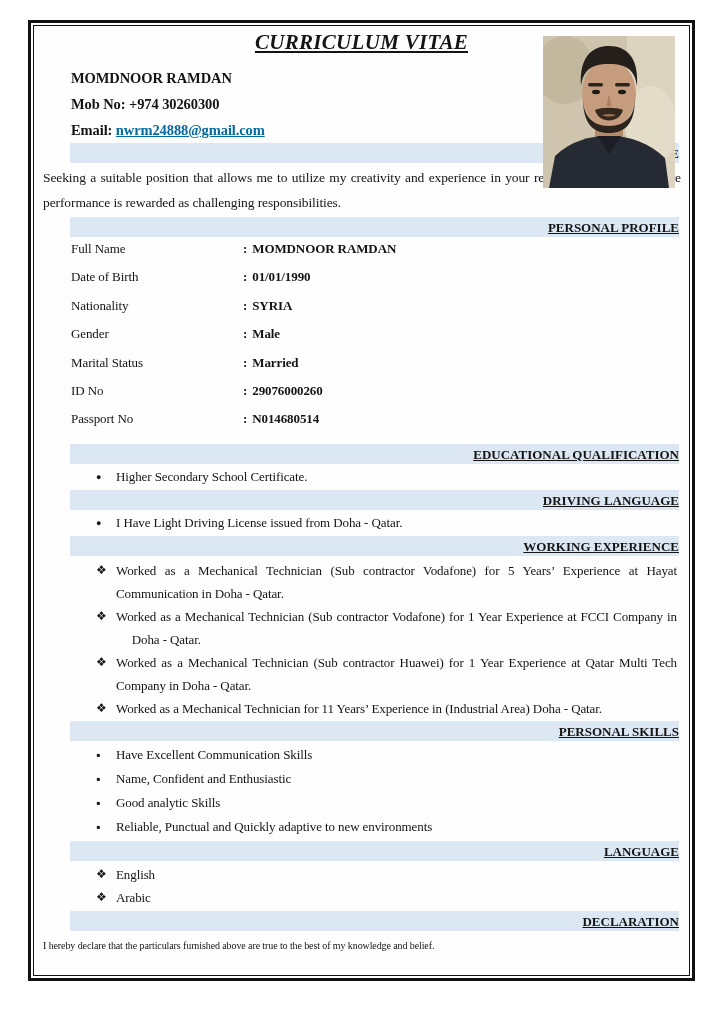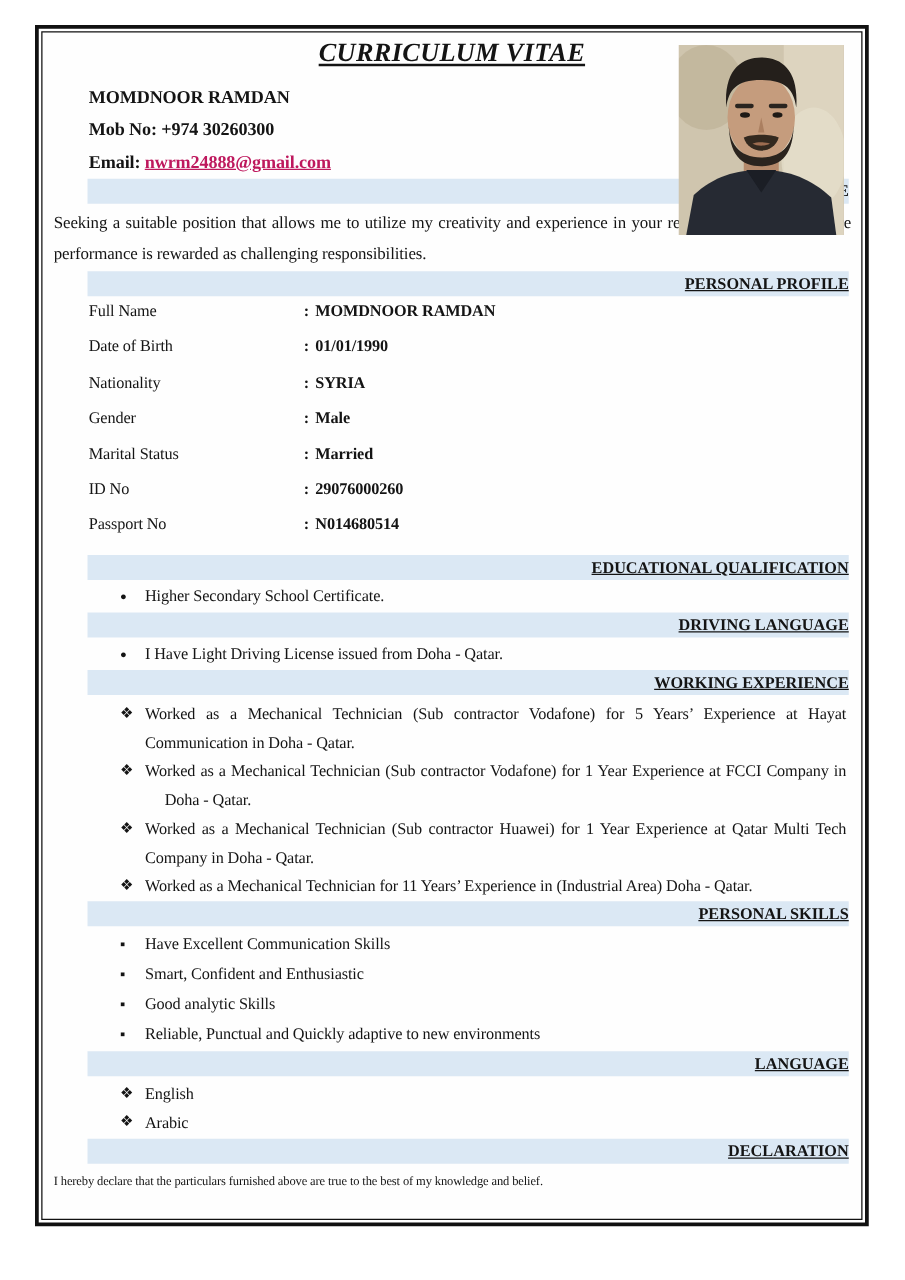--- a/index.html
+++ b/index.html
@@ -16,21 +16,21 @@
     box-sizing:border-box;width:100%;height:100%;border:1px solid #111111;
     position:relative;overflow:hidden;background:#fefefe;
   }
   .title-wrap{text-align:center;margin-top:4px;height:27px;}
   .doc-title{
     font-size:21px;font-weight:bold;font-style:italic;
     text-decoration:underline;letter-spacing:0.3px;
   }
   .contact{margin:8px 0 0 37px;}
   .contact-line{font-size:14.5px;font-weight:bold;line-height:26px;white-space:nowrap;}
-  .email-link{color:#be185d;text-decoration:underline;font-weight:bold;cursor:pointer;}
+  .email-link{color:#0369a1;text-decoration:underline;font-weight:bold;cursor:pointer;}
   .photo-box{
     position:absolute;left:509px;top:10px;width:132px;height:152px;
     background:#cdc3ab;overflow:hidden;z-index:5;
   }
   .photo-box svg{display:block;}
   .band{
     margin:0 10px 0 36px;height:20px;background:#dbe8f4;
     text-align:right;line-height:20px;
   }
   .band-heading{font-size:13px;font-weight:bold;text-decoration:underline;letter-spacing:0;}
@@ -163,21 +163,21 @@
       <div class="li li-exp">
         <span class="bullet b-diamond">❖</span><span>Worked as a </span><b>Mechanical Technician</b><span> for </span><b>11 Years’</b><span> Experience in (Industrial Area) </span><b>Doha - Qatar.</b>
       </div>
     </div>
 
     <div class="band" style="margin-top:1px;padding-left:29px;">
       <span class="band-heading">PERSONAL SKILLS</span>
     </div>
     <div class="list">
       <div class="li li-skill"><span class="bullet b-square">▪</span><span>Have Excellent Communication Skills</span></div>
-      <div class="li li-skill"><span class="bullet b-square">▪</span><span>Smart, Confident and Enthusiastic</span></div>
+      <div class="li li-skill"><span class="bullet b-square">▪</span><span>Name, Confident and Enthusiastic</span></div>
       <div class="li li-skill"><span class="bullet b-square">▪</span><span>Good analytic Skills</span></div>
       <div class="li li-skill"><span class="bullet b-square">▪</span><span>Reliable, Punctual and Quickly adaptive to new environments</span></div>
     </div>
 
     <div class="band mt2">
       <span class="band-heading">LANGUAGE</span>
     </div>
     <div class="list">
       <div class="li li-lang"><span class="bullet b-diamond">❖</span><span>English</span></div>
       <div class="li li-lang"><span class="bullet b-diamond">❖</span><span>Arabic</span></div>

